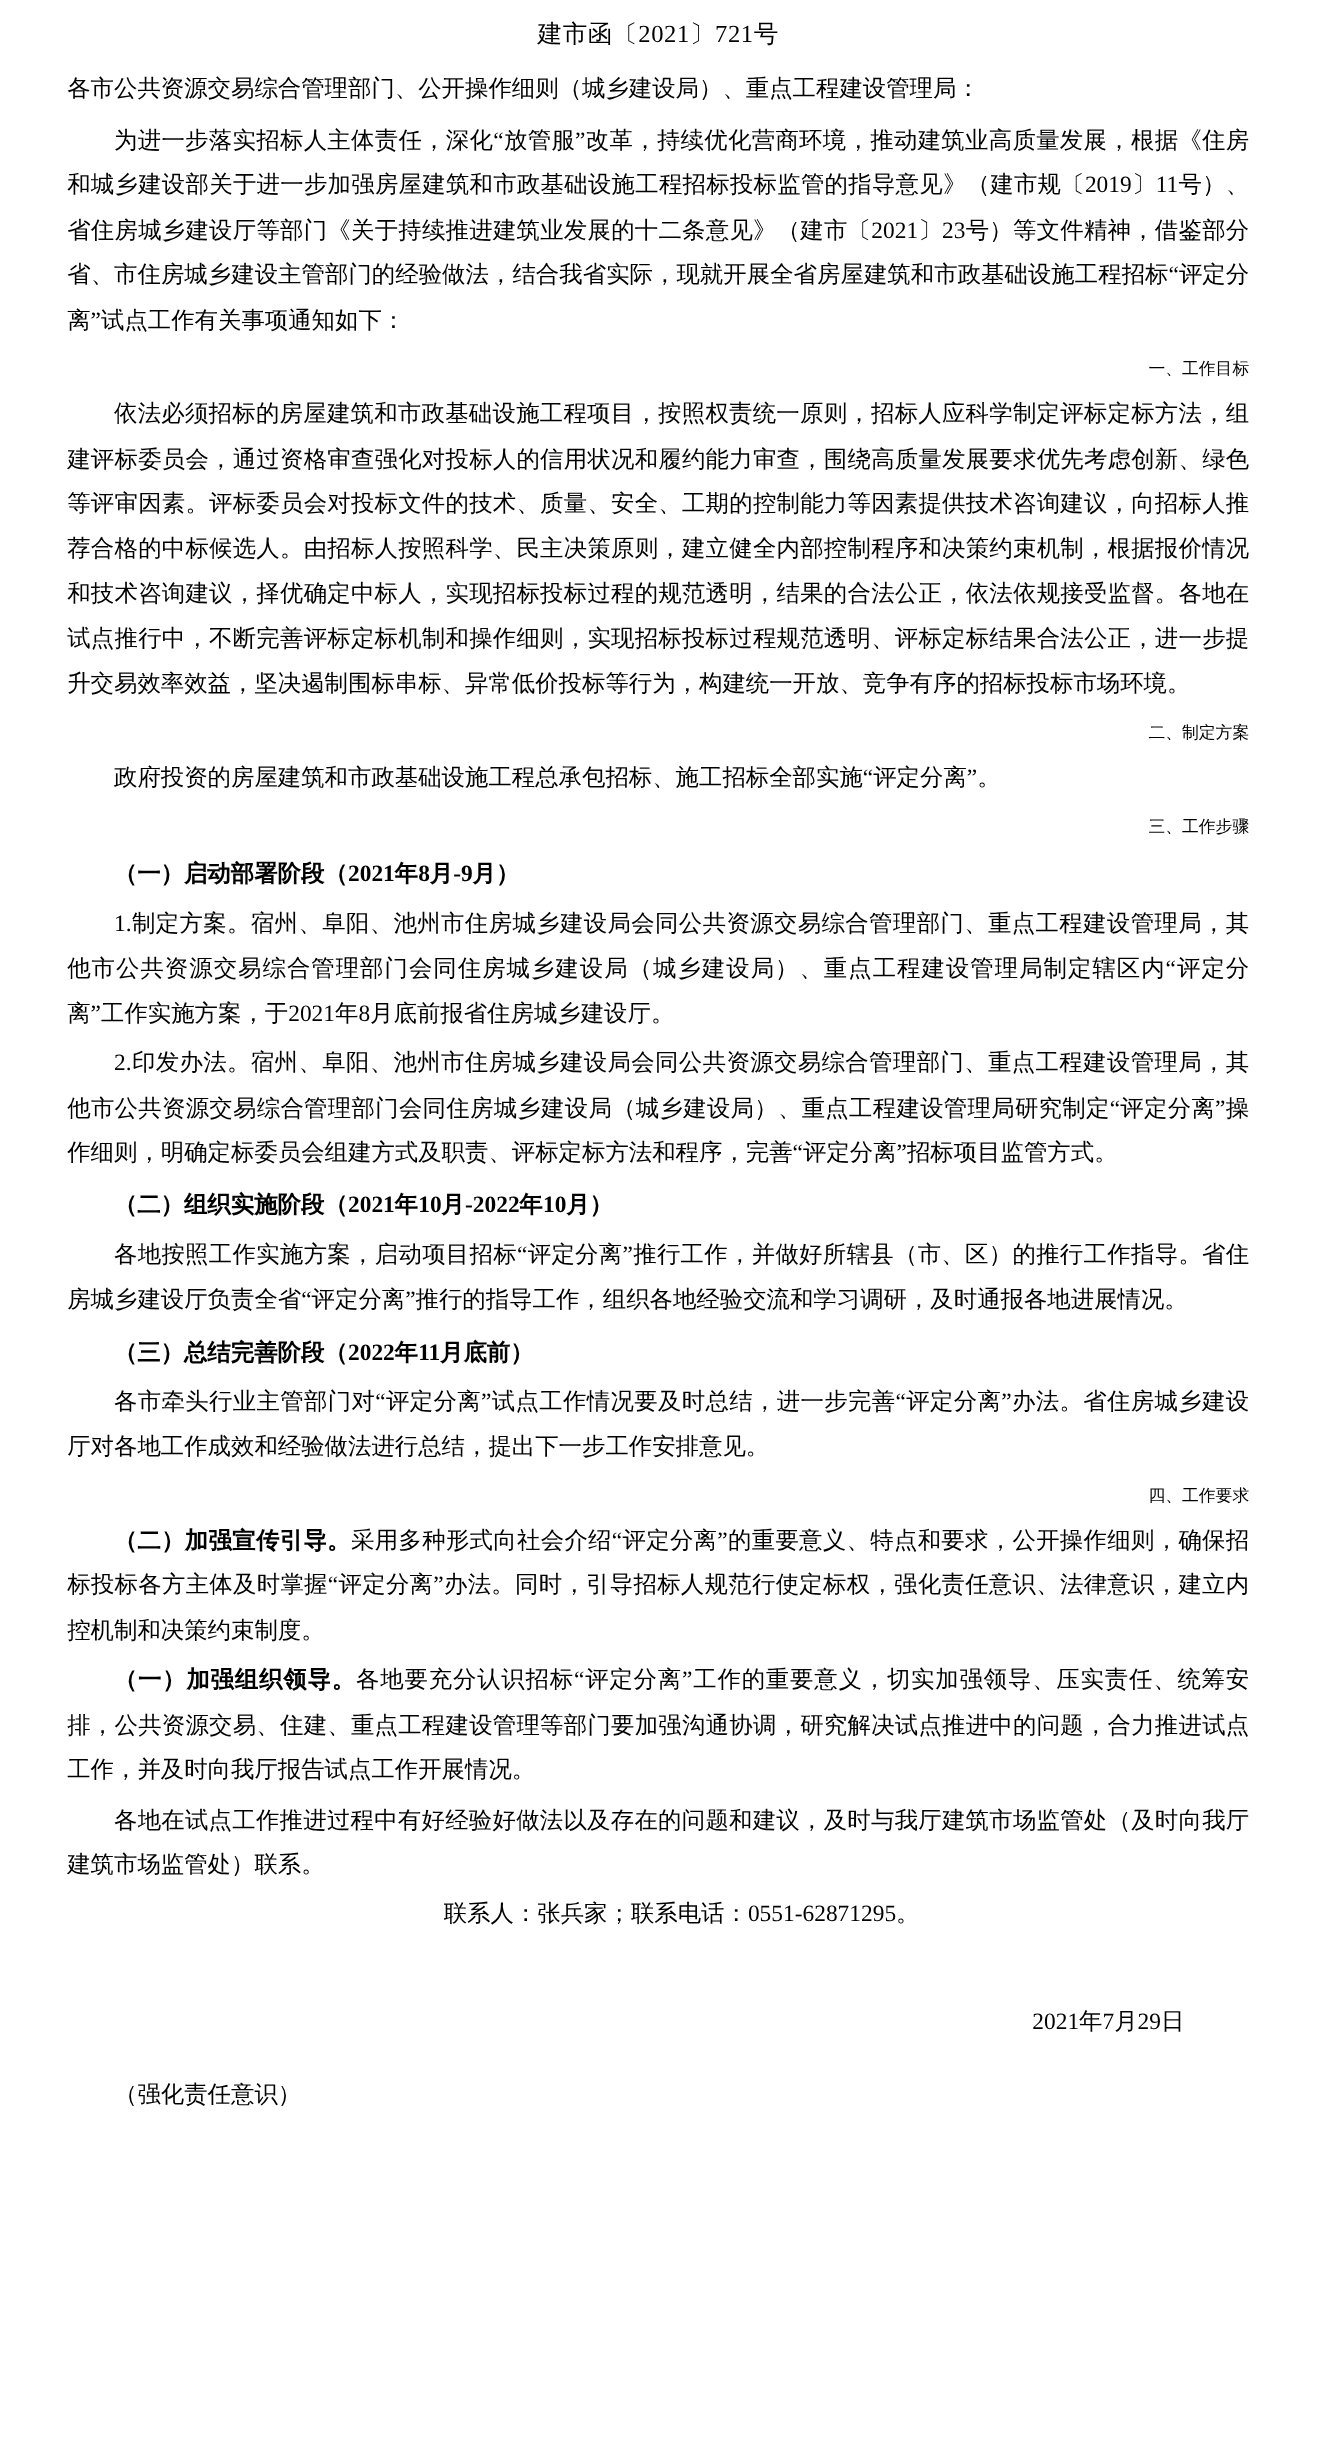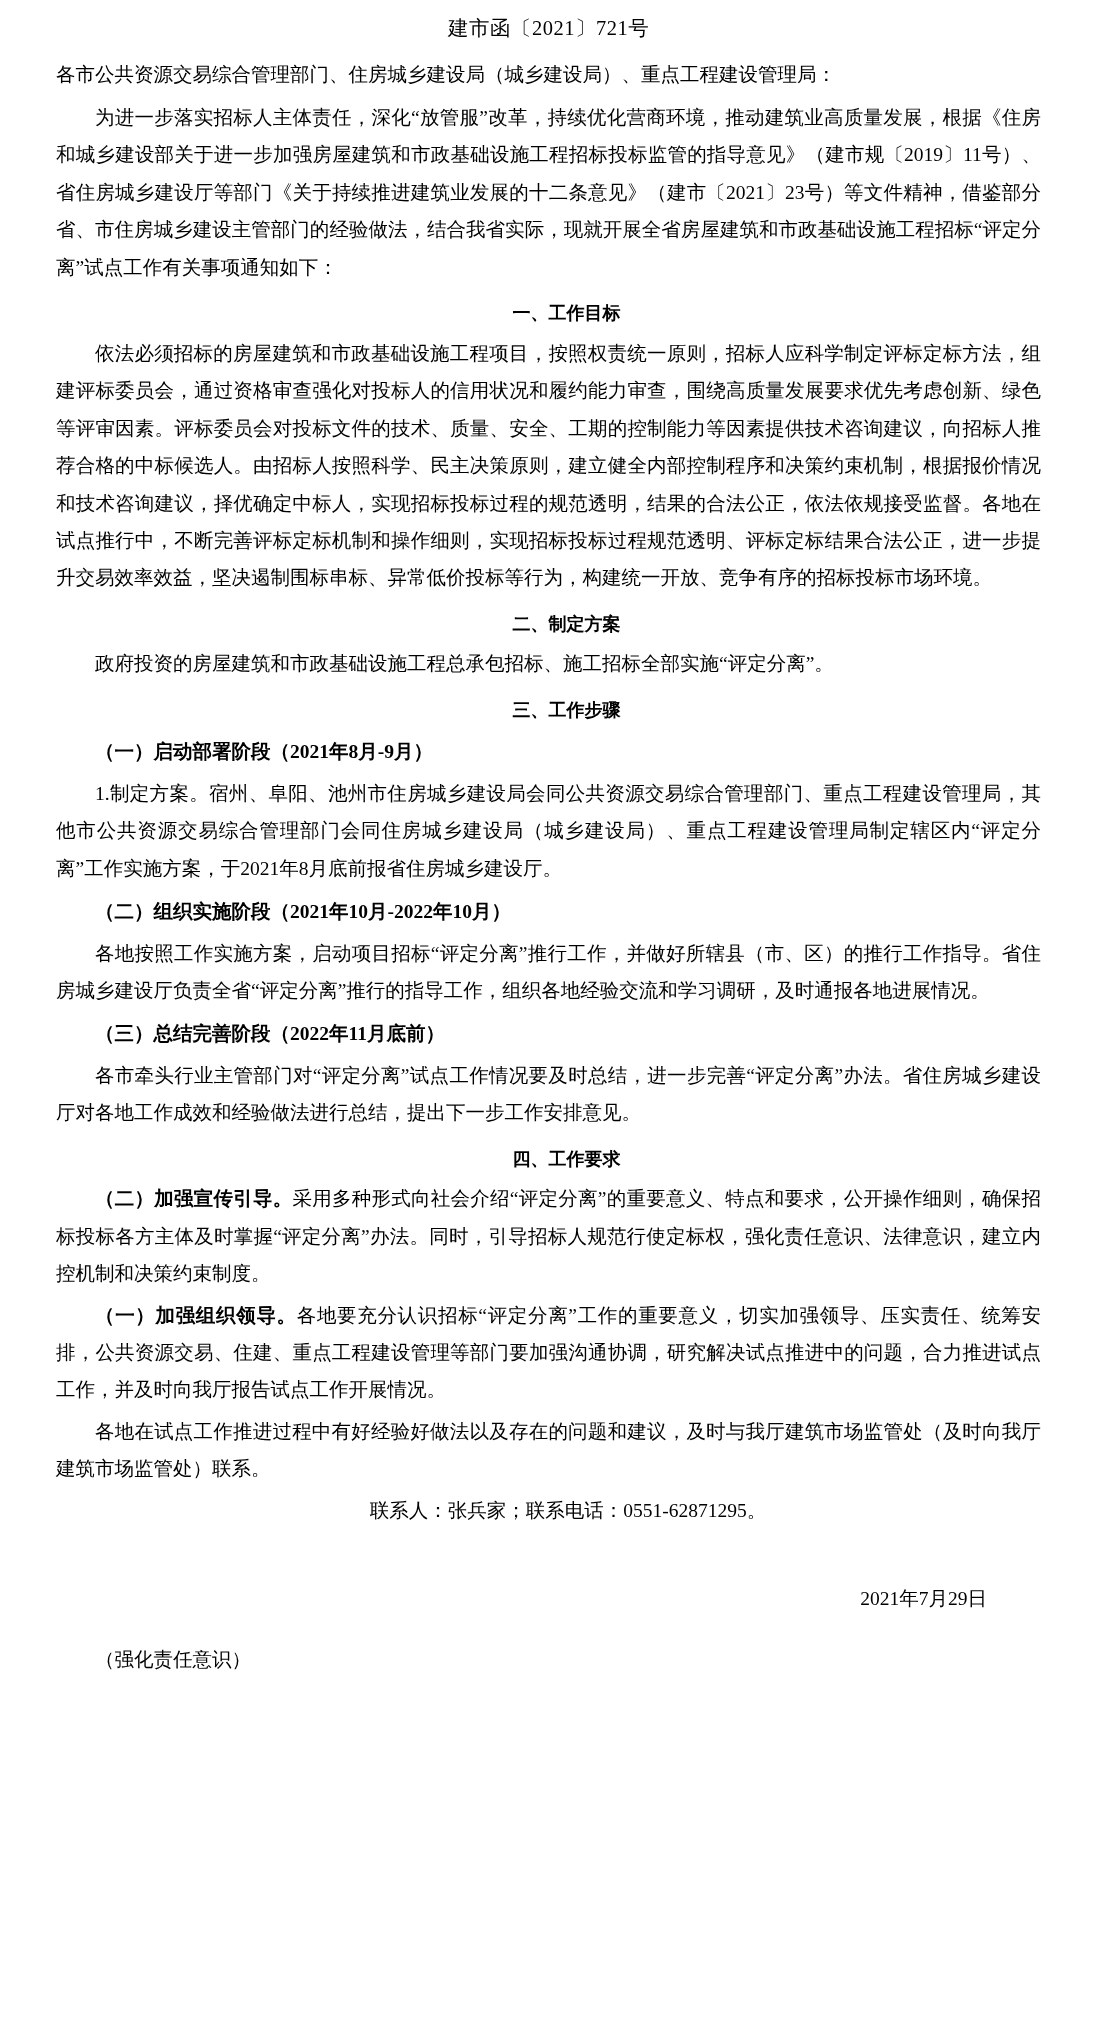--- a/index.html
+++ b/index.html
@@ -37,26 +37,26 @@
   }
   p.para {
     font-size: 19.5px;
     line-height: 1.92;
     margin: 0 0 4px 0;
     text-indent: 2em;
     text-align: justify;
     text-justify: inter-ideograph;
   }
   h2.section {
-    font-size: 18px;
+    font-size: 14px;
     line-height: 1.92;
     margin: 10px 0 4px 0;
     text-indent: 2em;
-    font-weight: bold;
-    text-align: center;
+    font-weight: normal;
+    text-align: right;
   }
   p.subsection {
     font-size: 19.5px;
     line-height: 1.92;
     margin: 6px 0 4px 0;
     text-indent: 2em;
     font-weight: bold;
     text-align: left;
   }
   p.subsection-inline {
@@ -87,34 +87,35 @@
     text-align: center;
   }
 </style>
 </head>
 <body>
 
 <div class="page">
 
   <div class="doc-number">建市函〔2021〕721号</div>
 
-  <div class="recipient">各市公共资源交易综合管理部门、住房城乡建设局（城乡建设局）、重点工程建设管理局：</div>
+  <div class="recipient">各市公共资源交易综合管理部门、公开操作细则（城乡建设局）、重点工程建设管理局：</div>
 
   <p class="para">为进一步落实招标人主体责任，深化“放管服”改革，持续优化营商环境，推动建筑业高质量发展，根据《住房和城乡建设部关于进一步加强房屋建筑和市政基础设施工程招标投标监管的指导意见》（建市规〔2019〕11号）、省住房城乡建设厅等部门《关于持续推进建筑业发展的十二条意见》（建市〔2021〕23号）等文件精神，借鉴部分省、市住房城乡建设主管部门的经验做法，结合我省实际，现就开展全省房屋建筑和市政基础设施工程招标“评定分离”试点工作有关事项通知如下：</p>
 
   <h2 class="section">一、工作目标</h2>
   <p class="para">依法必须招标的房屋建筑和市政基础设施工程项目，按照权责统一原则，招标人应科学制定评标定标方法，组建评标委员会，通过资格审查强化对投标人的信用状况和履约能力审查，围绕高质量发展要求优先考虑创新、绿色等评审因素。评标委员会对投标文件的技术、质量、安全、工期的控制能力等因素提供技术咨询建议，向招标人推荐合格的中标候选人。由招标人按照科学、民主决策原则，建立健全内部控制程序和决策约束机制，根据报价情况和技术咨询建议，择优确定中标人，实现招标投标过程的规范透明，结果的合法公正，依法依规接受监督。各地在试点推行中，不断完善评标定标机制和操作细则，实现招标投标过程规范透明、评标定标结果合法公正，进一步提升交易效率效益，坚决遏制围标串标、异常低价投标等行为，构建统一开放、竞争有序的招标投标市场环境。</p>
 
   <h2 class="section">二、制定方案</h2>
   <p class="para">政府投资的房屋建筑和市政基础设施工程总承包招标、施工招标全部实施“评定分离”。</p>
 
   <h2 class="section">三、工作步骤</h2>
 
   <p class="subsection">（一）启动部署阶段（2021年8月-9月）</p>
   <p class="para">1.制定方案。宿州、阜阳、池州市住房城乡建设局会同公共资源交易综合管理部门、重点工程建设管理局，其他市公共资源交易综合管理部门会同住房城乡建设局（城乡建设局）、重点工程建设管理局制定辖区内“评定分离”工作实施方案，于2021年8月底前报省住房城乡建设厅。</p>
+  <p class="para">2.印发办法。宿州、阜阳、池州市住房城乡建设局会同公共资源交易综合管理部门、重点工程建设管理局，其他市公共资源交易综合管理部门会同住房城乡建设局（城乡建设局）、重点工程建设管理局研究制定“评定分离”操作细则，明确定标委员会组建方式及职责、评标定标方法和程序，完善“评定分离”招标项目监管方式。</p>
 
   <p class="subsection">（二）组织实施阶段（2021年10月-2022年10月）</p>
   <p class="para">各地按照工作实施方案，启动项目招标“评定分离”推行工作，并做好所辖县（市、区）的推行工作指导。省住房城乡建设厅负责全省“评定分离”推行的指导工作，组织各地经验交流和学习调研，及时通报各地进展情况。</p>
 
   <p class="subsection">（三）总结完善阶段（2022年11月底前）</p>
   <p class="para">各市牵头行业主管部门对“评定分离”试点工作情况要及时总结，进一步完善“评定分离”办法。省住房城乡建设厅对各地工作成效和经验做法进行总结，提出下一步工作安排意见。</p>
 
   <h2 class="section">四、工作要求</h2>
 
   <p class="subsection-inline"><b>（二）加强宣传引导。</b><span>采用多种形式向社会介绍“评定分离”的重要意义、特点和要求，公开操作细则，确保招标投标各方主体及时掌握“评定分离”办法。同时，引导招标人规范行使定标权，强化责任意识、法律意识，建立内控机制和决策约束制度。</span></p>

